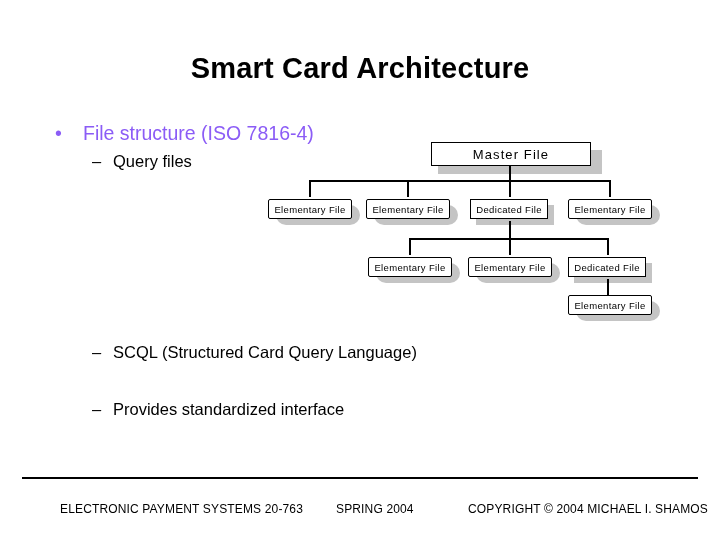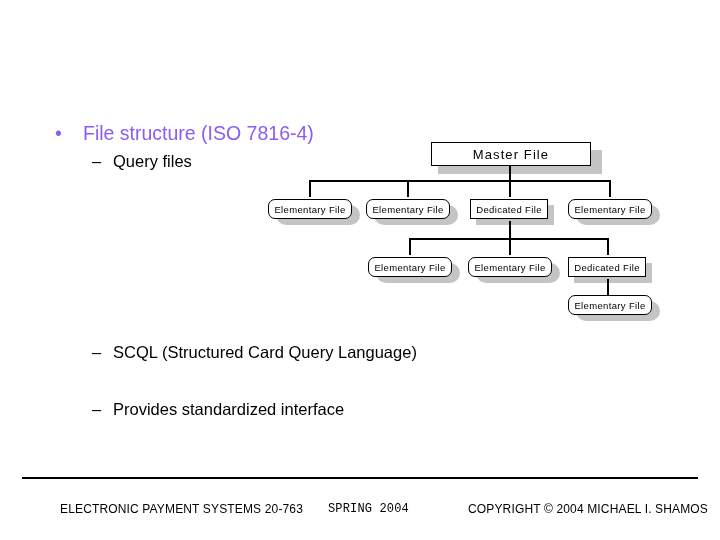--- a/index.html
+++ b/index.html
@@ -79,21 +79,21 @@
     border: 1.6px solid #000000;
     color: #000000;
     font-size: 9.5px;
     display: flex;
     align-items: center;
     justify-content: center;
     white-space: nowrap;
     letter-spacing: 0.35px;
     z-index: 3;
   }
-  .node.rounded { border-radius: 7px; }
+  .node.rounded { border-radius: 2px; }
   .node.master  { font-size: 13px; letter-spacing: 1.1px; }
 
   .shadow {
     position: absolute;
     background: #c4c4c4;
     z-index: 1;
   }
   .shadow.rounded { border-radius: 11px; }
 
   .line {
@@ -113,28 +113,29 @@
   }
   .footer-text {
     position: absolute;
     top: 502px;
     font-size: 12px;
     color: #000000;
     white-space: nowrap;
     letter-spacing: 0.15px;
   }
   #footer-left   { left: 60px; }
-  #footer-center { left: 328px; font-family: Liberation Mono, monospace; }
+  #footer-center { left: 336px; }
   #footer-right  { left: 468px; }
 </style>
 </head>
 <body>
 
 <div id="slide">
 
+  <div id="slide-title">Smart Card Architecture</div>
 
   <div class="bullet-l1" id="bullet-1">
     <span class="dot">•</span><span>File structure (ISO 7816-4)</span>
   </div>
   <div class="bullet-l2" id="bullet-1-sub-1">
     <span class="dash">–</span><span>Query files</span>
   </div>
 
   <div class="bullet-l2" id="bullet-2-sub-1">
     <span class="dash">–</span><span>SCQL (Structured Card Query Language)</span>

